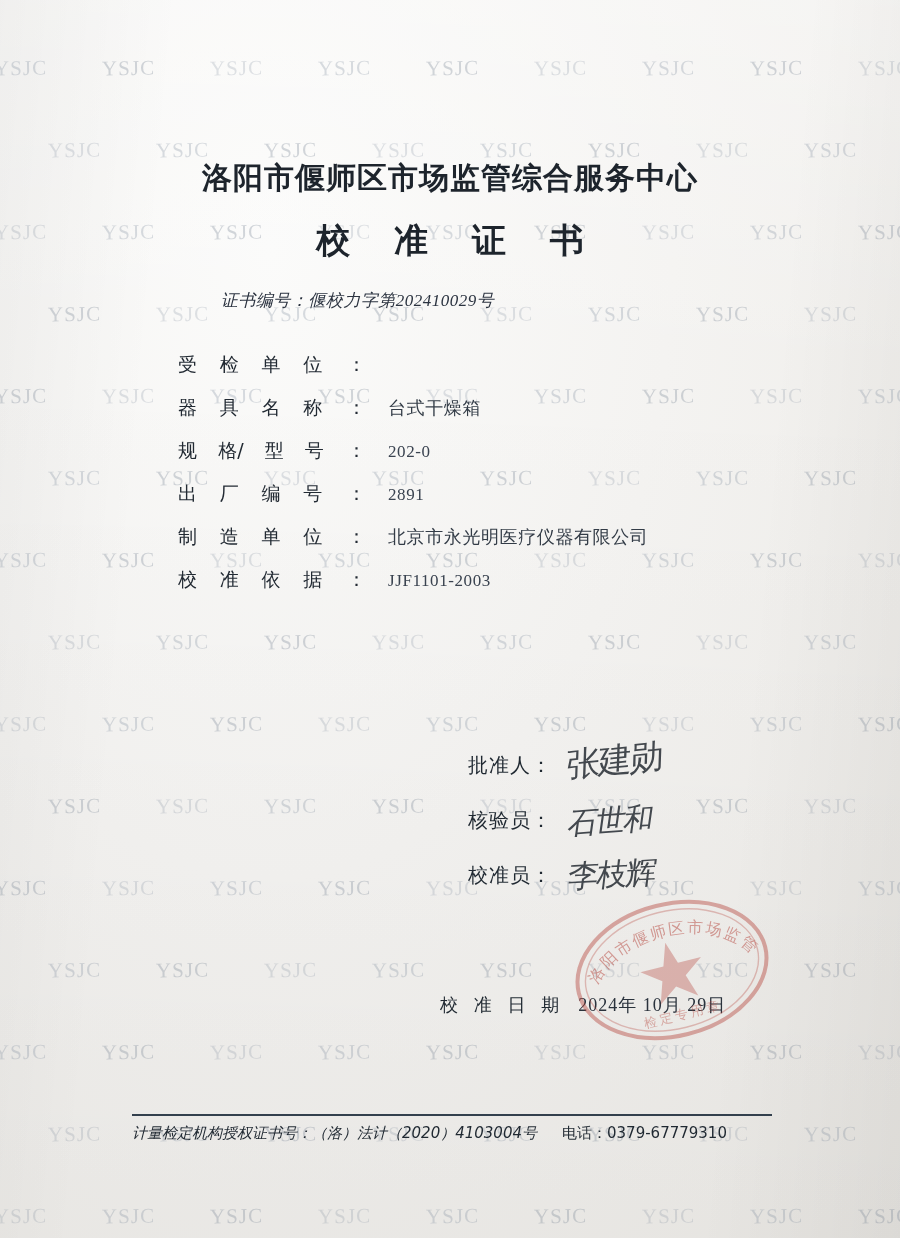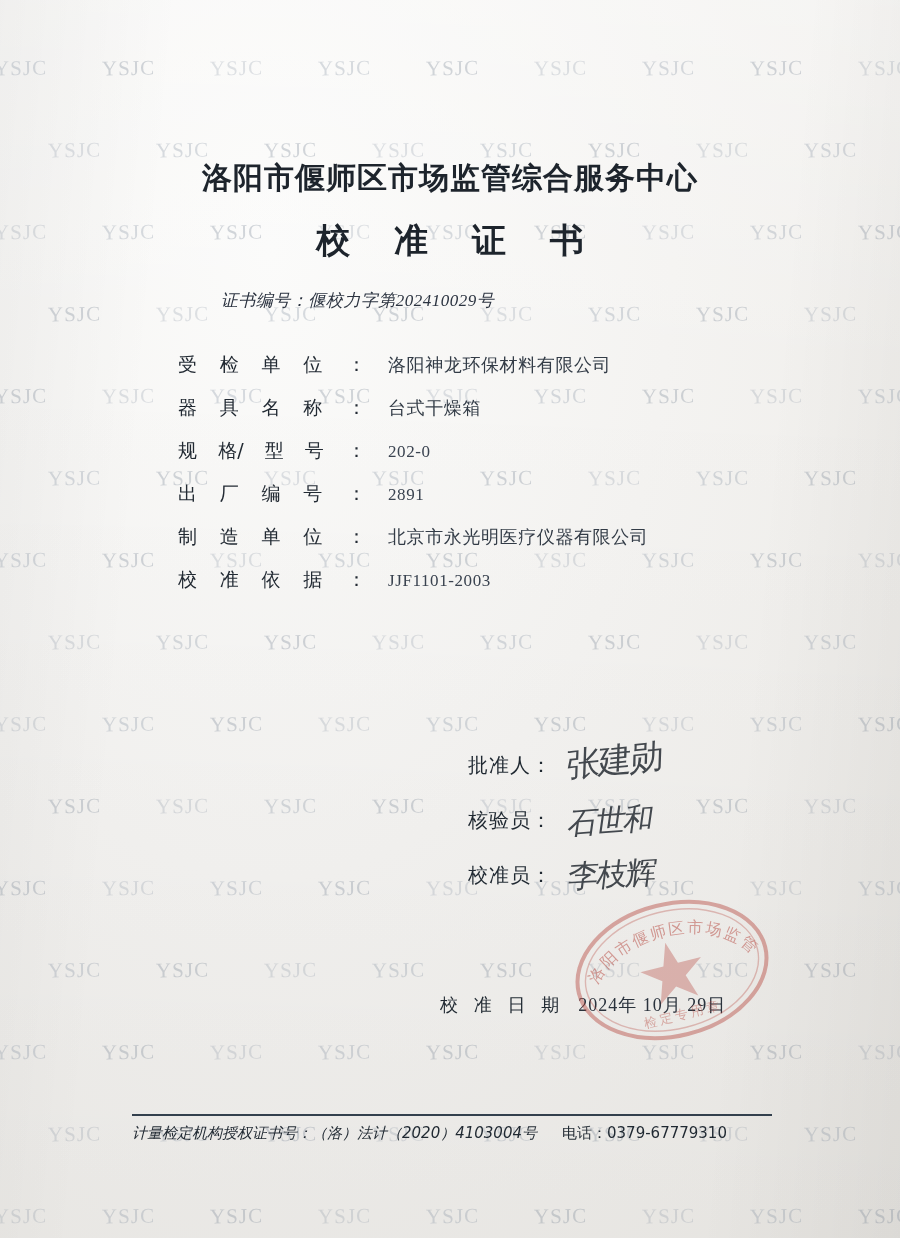--- a/index.html
+++ b/index.html
@@ -394,21 +394,20 @@
 
     <div id="fields">
         <div class="field-row">
           <div class="field-label">
             <span class="lch">受</span>
             <span class="lch">检</span>
             <span class="lch">单</span>
             <span class="lch">位</span>
             <span class="colon">：</span>
           </div>
-          <div class="field-value cn">洛阳神龙环保材料有限公司</div>
         </div>
         <div class="field-row">
           <div class="field-label">
             <span class="lch">器</span>
             <span class="lch">具</span>
             <span class="lch">名</span>
             <span class="lch">称</span>
             <span class="colon">：</span>
           </div>
           <div class="field-value cn">台式干燥箱</div>

